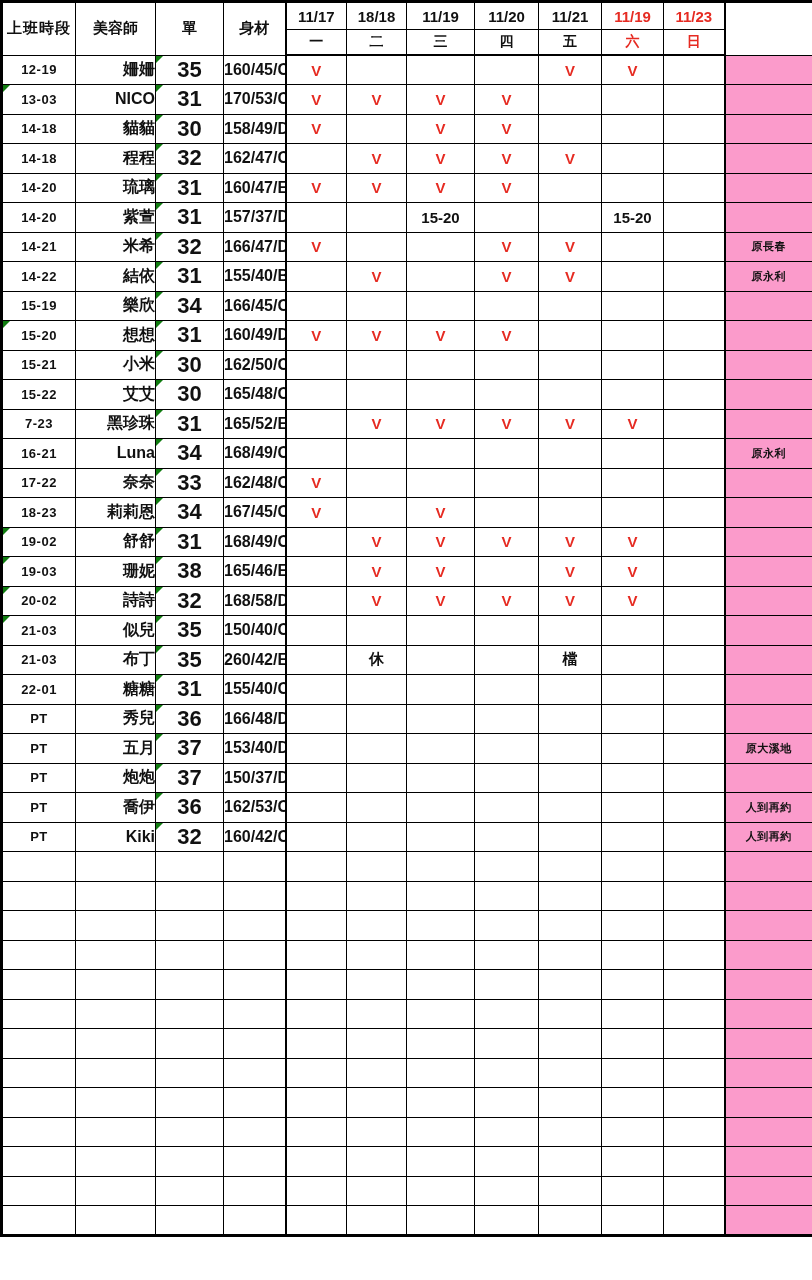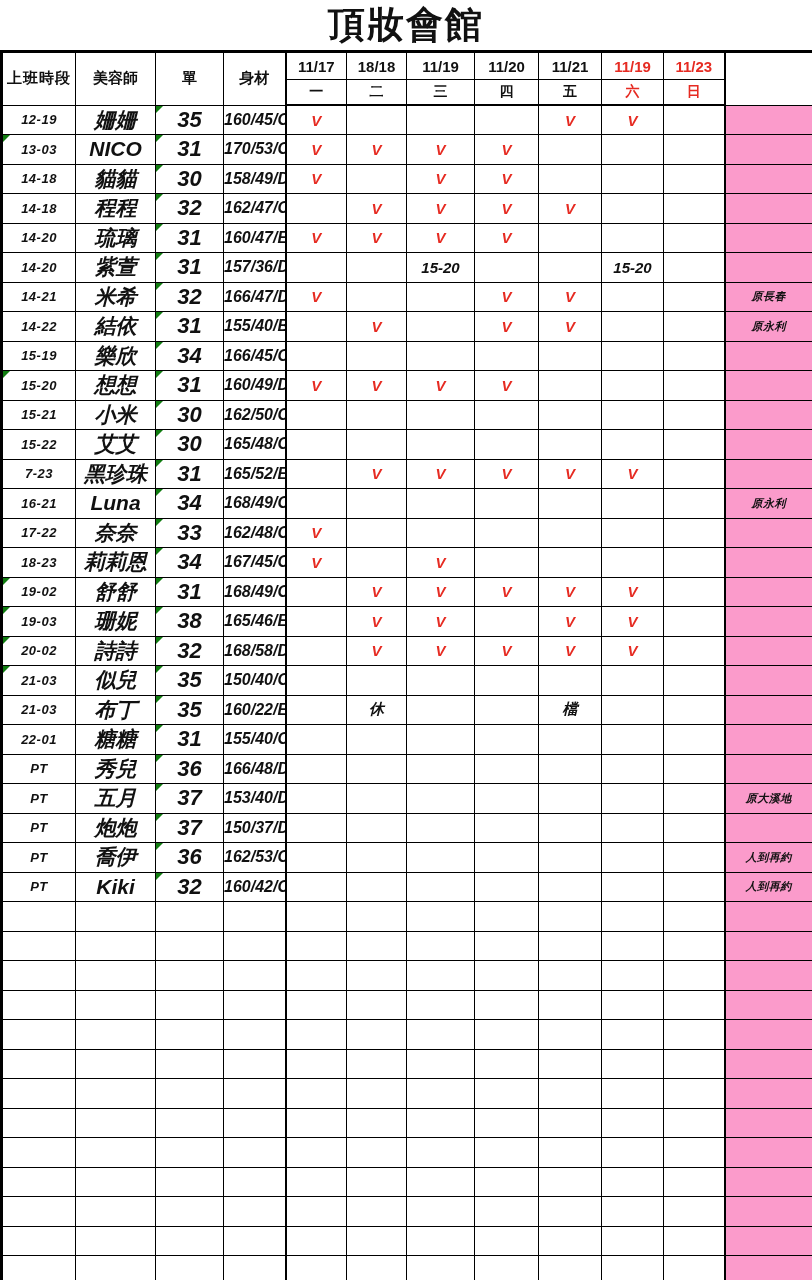--- a/index.html
+++ b/index.html
@@ -20,38 +20,37 @@
   th,td{
     border:1px solid #000;padding:0;margin:0;text-align:center;
     vertical-align:middle;font-weight:bold;overflow:hidden;position:relative;
     white-space:nowrap;color:#111;
   }
   thead tr.r-date th{height:26px;font-size:15px;}
   thead tr.r-wd th{height:24px;font-size:14px;border-bottom:2px solid #000;}
   thead th.merged{font-size:15px;}
   thead th.h-time{font-size:13px;letter-spacing:1px;}
   thead th.red, td.red{color:var(--red);}
-  tbody tr{height:29.5px;font-style:italic;}
+  tbody tr{height:29.5px;}
   td.c-time{font-size:13px;letter-spacing:0.5px;}
-  td.c-name{font-size:21px;}
+  td.c-name{font-size:16px;text-align:right;}
   td.c-orders{font-size:22px;}
   td.c-body{font-size:16px;}
   td.c-day{font-size:15px;}
   td.c-note{font-size:11px;background:var(--pink);letter-spacing:0.5px;}
   .thick-l{border-left:2px solid #000;}
   .tri{
     position:absolute;top:0;left:0;width:0;height:0;
     border-top:7px solid var(--green);border-right:7px solid transparent;
   }
 </style>
 </head>
 <body>
 
 <div class="sheet">
-  <div class="title-bar">頂妝會館</div>
 
   <table>
     <colgroup>
       <col style="width:74px">
         <col style="width:80px">
         <col style="width:68px">
         <col style="width:62px">
       <col style="width:61px">
         <col style="width:60px">
         <col style="width:68px">
@@ -154,21 +153,21 @@
           <td class="c-day red">V</td>
           <td class="c-day"></td>
           <td class="c-day"></td>
           <td class="c-day"></td>
           <td class="c-note thick-l"></td>
         </tr>
         <tr>
           <td class="c-time">14-20</td>
           <td class="c-name">紫萱</td>
           <td class="c-orders">31<span class="tri"></span></td>
-          <td class="c-body">157/36/D</td>
+          <td class="c-body">157/37/D</td>
           <td class="c-day thick-l"></td>
           <td class="c-day"></td>
           <td class="c-day">15-20</td>
           <td class="c-day"></td>
           <td class="c-day"></td>
           <td class="c-day">15-20</td>
           <td class="c-day"></td>
           <td class="c-note thick-l"></td>
         </tr>
         <tr>
@@ -364,21 +363,21 @@
           <td class="c-day"></td>
           <td class="c-day"></td>
           <td class="c-day"></td>
           <td class="c-day"></td>
           <td class="c-note thick-l"></td>
         </tr>
         <tr>
           <td class="c-time">21-03</td>
           <td class="c-name">布丁</td>
           <td class="c-orders">35<span class="tri"></span></td>
-          <td class="c-body">160/22/E</td>
+          <td class="c-body">260/42/E</td>
           <td class="c-day thick-l"></td>
           <td class="c-day">休</td>
           <td class="c-day"></td>
           <td class="c-day"></td>
           <td class="c-day">檔</td>
           <td class="c-day"></td>
           <td class="c-day"></td>
           <td class="c-note thick-l"></td>
         </tr>
         <tr>

